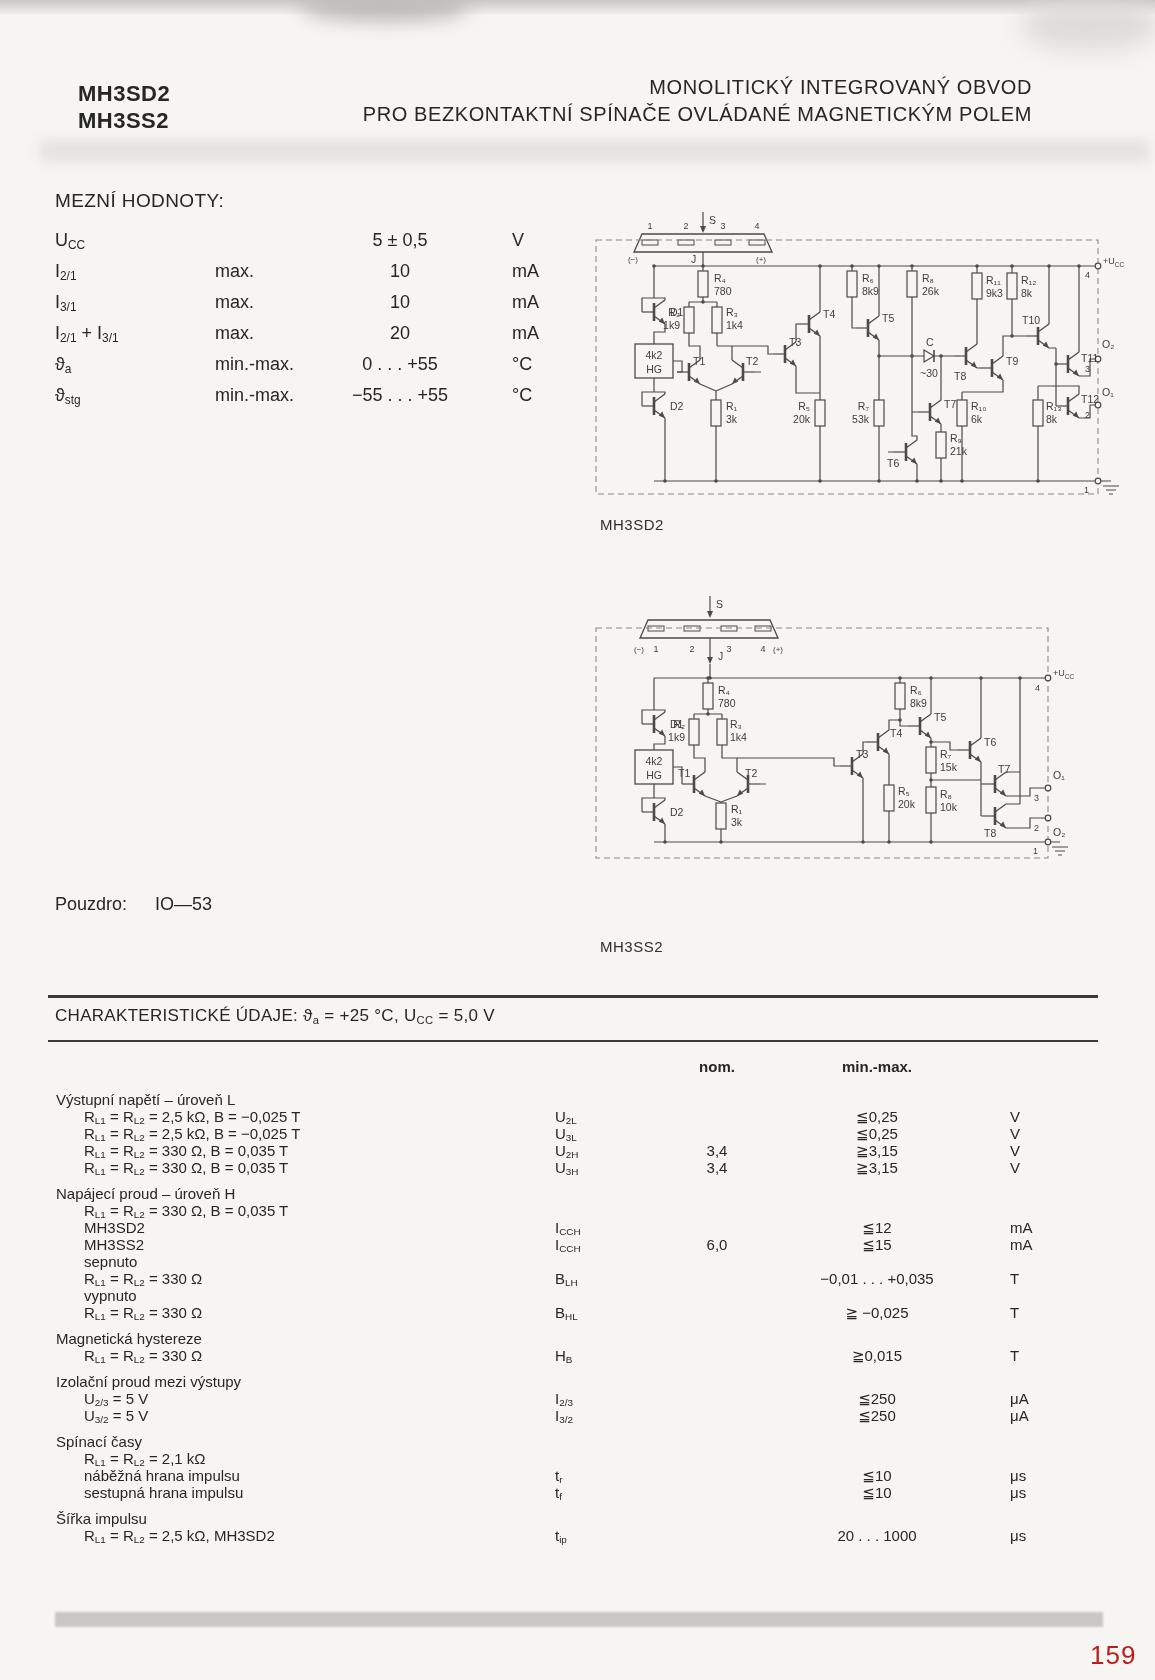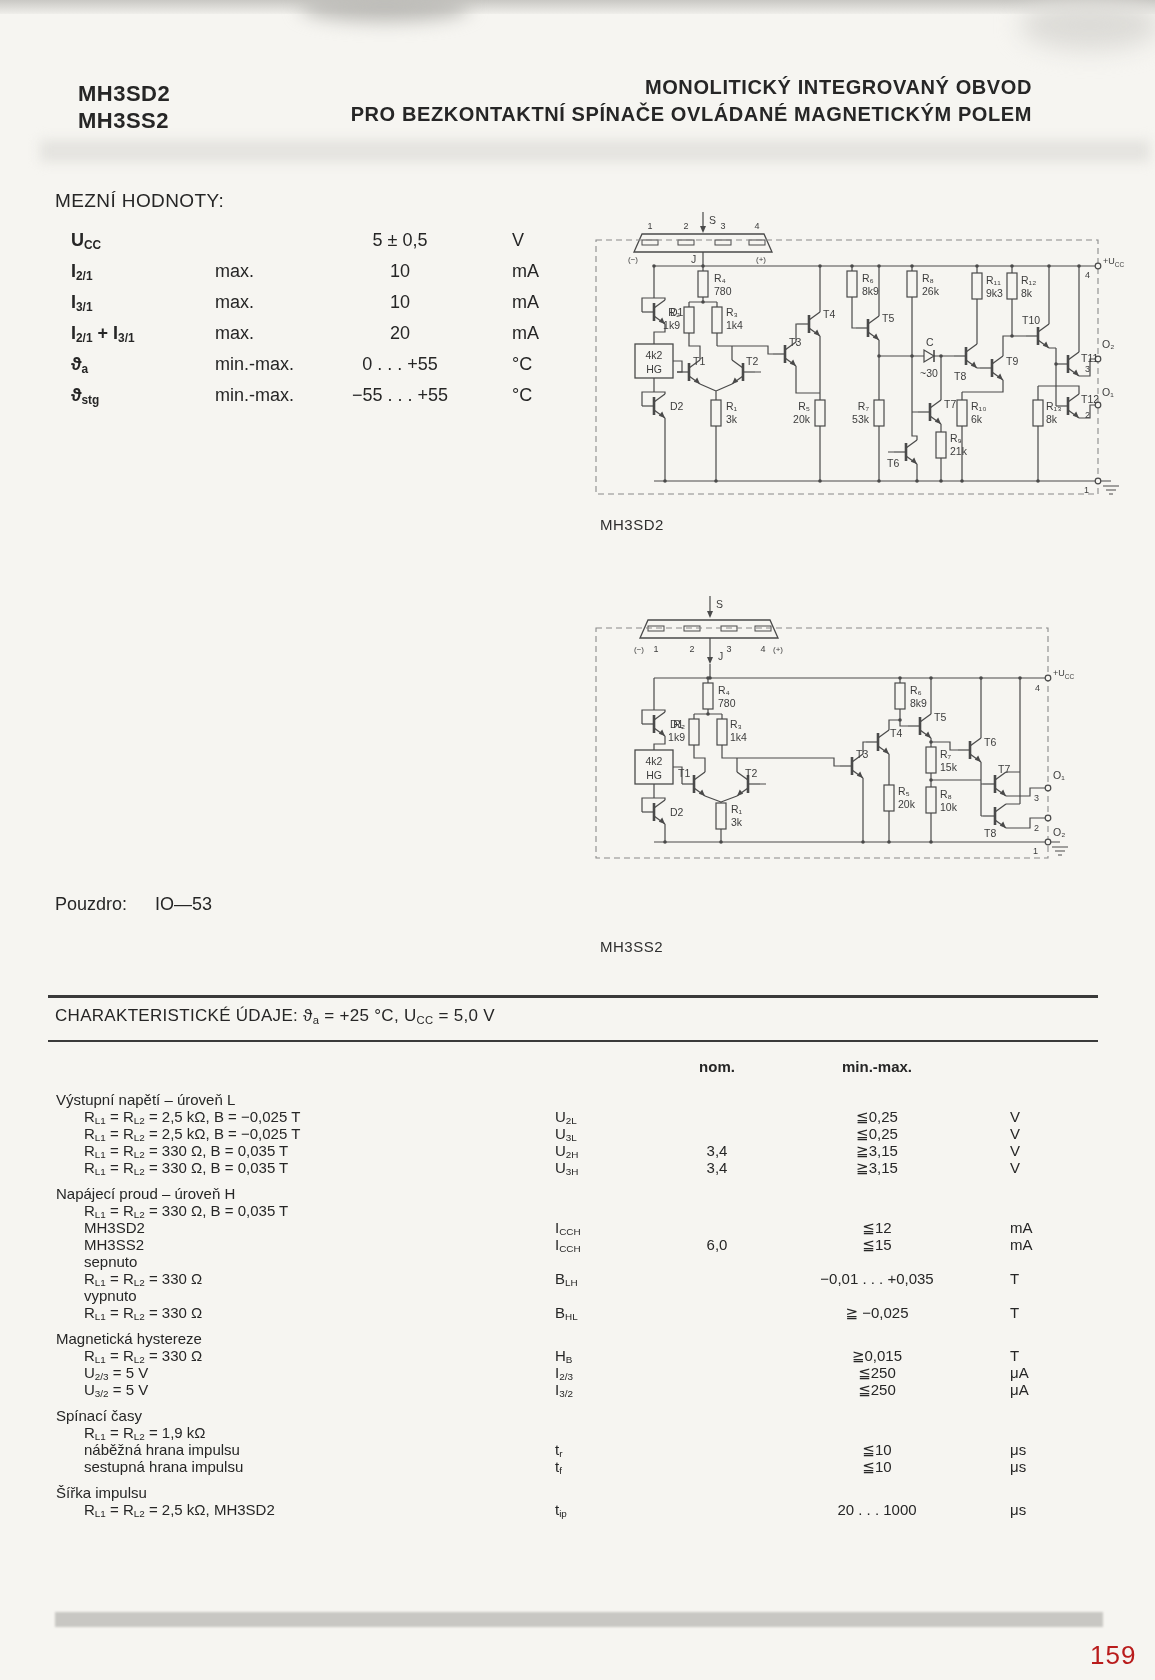--- a/index.html
+++ b/index.html
@@ -11,26 +11,26 @@
   }
   .abs{position:absolute;}
   
   .scan-band-top{left:0;top:0;width:1155px;height:14px;background:linear-gradient(#c9c8c4,#efeeea);}
   .scan-smudge-a{left:300px;top:-8px;width:170px;height:30px;background:#bdbcb8;filter:blur(9px);border-radius:50%;}
   .scan-smudge-b{left:1020px;top:0px;width:140px;height:50px;background:#dcdbd7;filter:blur(12px);border-radius:50%;}
   .scan-streak{left:40px;top:140px;width:1110px;height:22px;background:#e4e3df;filter:blur(6px);}
   .scan-bar-bottom{left:55px;top:1612px;width:1048px;height:15px;background:#c8c7c3;filter:blur(1px);}
   
   .hdr-parts{left:78px;top:80px;font-size:22px;font-weight:bold;line-height:27px;letter-spacing:.5px;}
-  .hdr-title{left:330px;top:74px;width:702px;text-align:right;font-size:20px;font-weight:bold;line-height:27px;letter-spacing:.6px;}
+  .hdr-title{left:330px;top:74px;width:702px;text-align:right;font-size:20px;font-weight:normal;line-height:27px;letter-spacing:.6px;}
   
   .lim-title{left:55px;top:190px;font-size:19px;letter-spacing:.4px;}
   .lim-rows{left:55px;top:230px;width:520px;font-size:18px;}
   .lim-row{position:relative;height:31px;}
-  .lim-sym{position:absolute;left:16px;font-weight:bold;}
+  .lim-sym{position:absolute;left:0;}
   .lim-cond{position:absolute;left:160px;}
   .lim-val{position:absolute;left:270px;width:150px;text-align:center;}
   .lim-unit{position:absolute;left:457px;}
   sub{font-size:66%;line-height:0;vertical-align:-0.25em;}
   
   .schem{position:absolute;}
   .schem-caption{font-size:15px;letter-spacing:.5px;color:#2e2e2e;}
   svg text{font-family:"Liberation Sans","DejaVu Sans",sans-serif;fill:#3d3d3d;font-size:10.5px;}
   svg text.sm{font-size:9px;}
   svg text.xs{font-size:8px;}
@@ -506,40 +506,43 @@
       <span class="ct-label">Magnetická hystereze</span>
     </div>
   <div class="ct-row ind">
     <span class="ct-label"><span>R</span><sub>L1</sub><span> = R</span><sub>L2</sub><span> = 330 Ω</span></span>
     <span class="ct-sym"><span>H</span><sub>B</sub></span>
     <span class="ct-nom"></span>
     <span class="ct-mm">≧0,015</span>
     <span class="ct-unit">T</span>
   </div>
 
+  <div class="ct-row hd">
+      <span class="ct-label">Izolační proud mezi výstupy</span>
+    </div>
   <div class="ct-row ind">
     <span class="ct-label"><span>U</span><sub>2/3</sub><span> = 5 V</span></span>
     <span class="ct-sym"><span>I</span><sub>2/3</sub></span>
     <span class="ct-nom"></span>
     <span class="ct-mm">≦250</span>
     <span class="ct-unit">μA</span>
   </div>
   <div class="ct-row ind">
     <span class="ct-label"><span>U</span><sub>3/2</sub><span> = 5 V</span></span>
     <span class="ct-sym"><span>I</span><sub>3/2</sub></span>
     <span class="ct-nom"></span>
     <span class="ct-mm">≦250</span>
     <span class="ct-unit">μA</span>
   </div>
 
   <div class="ct-row hd">
       <span class="ct-label">Spínací časy</span>
     </div>
   <div class="ct-row ind">
-      <span class="ct-label"><span>R</span><sub>L1</sub><span> = R</span><sub>L2</sub><span> = 1,9 kΩ</span></span>
+      <span class="ct-label"><span>R</span><sub>L1</sub><span> = R</span><sub>L2</sub><span> = 2,1 kΩ</span></span>
     </div>
   <div class="ct-row ind">
     <span class="ct-label">náběžná hrana impulsu</span>
     <span class="ct-sym"><span>t</span><sub>r</sub></span>
     <span class="ct-nom"></span>
     <span class="ct-mm">≦10</span>
     <span class="ct-unit">μs</span>
   </div>
   <div class="ct-row ind">
     <span class="ct-label">sestupná hrana impulsu</span>

